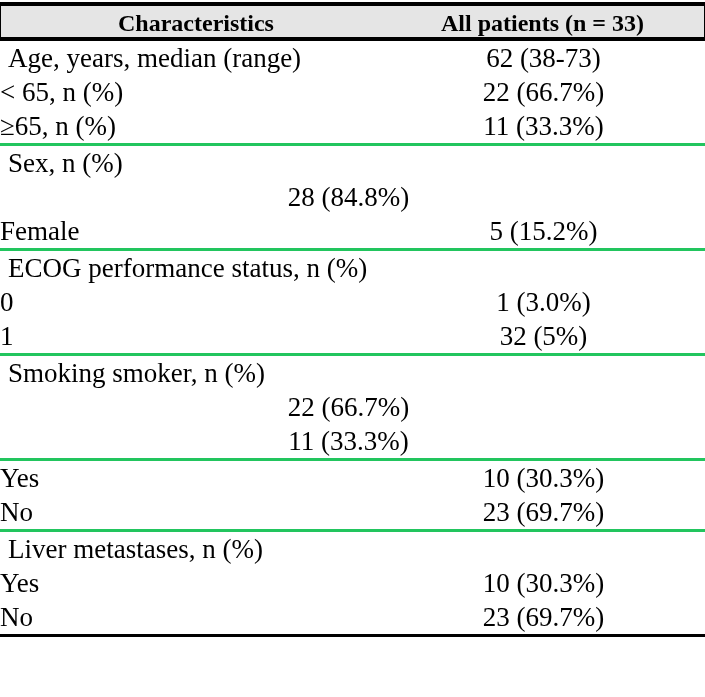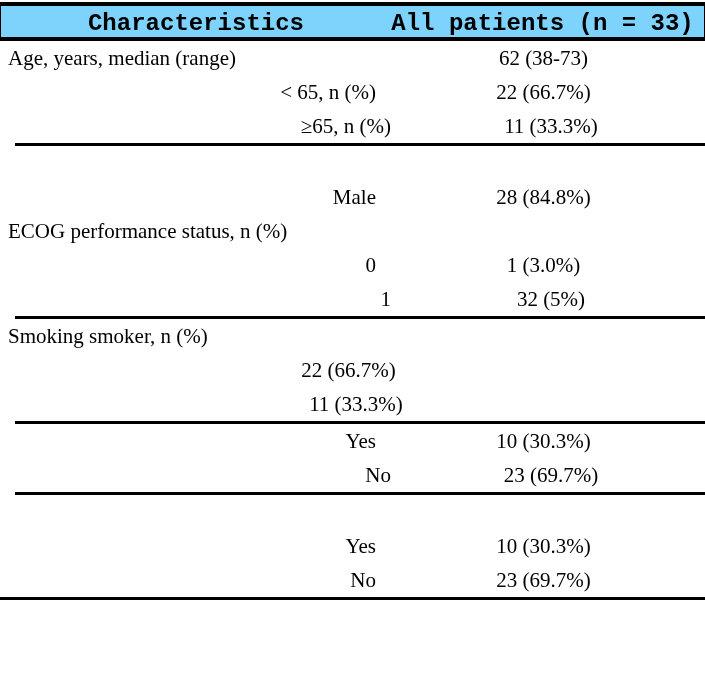--- a/index.html
+++ b/index.html
@@ -16,62 +16,60 @@
   }
   .char-table {
     width: 705px;
     margin-top: 2px;
     border-top: 4px solid #000000;
   }
   .thead {
     display: flex;
     height: 35px;
     line-height: 35px;
-    background: #7dd3fc;
+    background: #e5e5e5;
     border-bottom: 4px solid #000000;
     border-left: 1px solid #000000;
     border-right: 1px solid #000000;
     box-sizing: border-box;
     font-weight: bold;
     font-size: 24px;
-    font-family: Liberation Mono, monospace;
   }
   .thead .hcell-left {
     width: 390px;
     text-align: center;
   }
   .thead .hcell-right {
     flex: 1;
     text-align: center;
     padding-right: 10px;
   }
   .row {
     display: flex;
     height: 34px;
     line-height: 34px;
-    font-size: 21px;
+    font-size: 27px;
     box-sizing: content-box;
   }
   .row.sect-end {
-    border-bottom: 3px solid #000000;
-    margin-left: 15px;
+    border-bottom: 3px solid #22c55e;
   }
   .row.table-end {
     border-bottom: 3px solid #000000;
   }
   .cell-label {
     width: 390px;
     box-sizing: border-box;
   }
   .row.head .cell-label {
     text-align: left;
     padding-left: 8px;
   }
   .row.sub .cell-label {
-    text-align: right;
+    text-align: left;
     padding-right: 14px;
   }
   .cell-value {
     flex: 1;
     text-align: center;
     padding-right: 8px;
   }
 </style>
 </head>
 <body>
@@ -90,25 +88,29 @@
   <div class="row sub">
     <div class="cell-label">&lt; 65, n (%)</div>
     <div class="cell-value">22 (66.7%)</div>
   </div>
   <div class="row sub sect-end">
     <div class="cell-label">≥65, n (%)</div>
     <div class="cell-value">11 (33.3%)</div>
   </div>
 
   <div class="row head">
+    <div class="cell-label">Sex, n (%)</div>
     <div class="cell-value"></div>
   </div>
   <div class="row sub">
-    <div class="cell-label">Male</div>
     <div class="cell-value">28 (84.8%)</div>
+  </div>
+  <div class="row sub sect-end">
+    <div class="cell-label">Female</div>
+    <div class="cell-value">5 (15.2%)</div>
   </div>
 
   <div class="row head">
     <div class="cell-label">ECOG performance status, n (%)</div>
     <div class="cell-value"></div>
   </div>
   <div class="row sub">
     <div class="cell-label">0</div>
     <div class="cell-value">1 (3.0%)</div>
   </div>
@@ -131,20 +133,21 @@
   <div class="row sub">
     <div class="cell-label">Yes</div>
     <div class="cell-value">10 (30.3%)</div>
   </div>
   <div class="row sub sect-end">
     <div class="cell-label">No</div>
     <div class="cell-value">23 (69.7%)</div>
   </div>
 
   <div class="row head">
+    <div class="cell-label">Liver metastases, n (%)</div>
     <div class="cell-value"></div>
   </div>
   <div class="row sub">
     <div class="cell-label">Yes</div>
     <div class="cell-value">10 (30.3%)</div>
   </div>
   <div class="row sub table-end">
     <div class="cell-label">No</div>
     <div class="cell-value">23 (69.7%)</div>
   </div>

